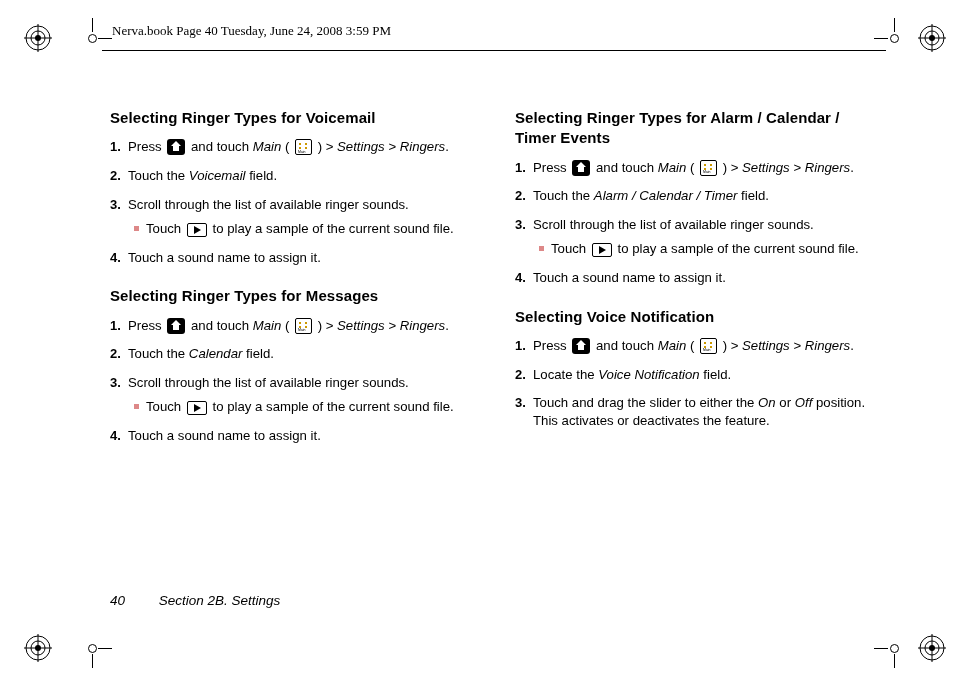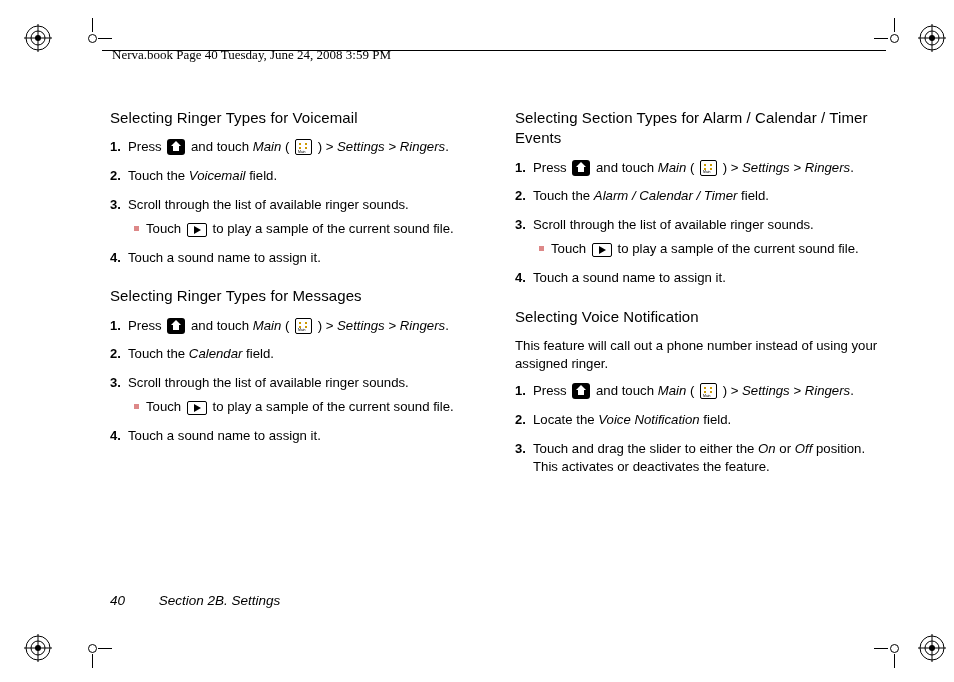--- a/index.html
+++ b/index.html
@@ -48,40 +48,40 @@
     position: absolute;
     left: 102px;
     right: 68px;
     top: 50px;
     height: 1px;
     background: #000;
   }
   .header-text {
     position: absolute;
     left: 112px;
-    top: 47px;
+    top: 23px;
     font-size: 13px;
     font-family: "Times New Roman", serif;
   }
   .page {
     position: absolute;
     left: 110px;
     top: 108px;
     right: 74px;
     display: flex;
     gap: 40px;
   }
   .col {
     flex: 1 1 0;
     font-size: 13.2px;
     line-height: 1.35;
   }
   .h2 {
     font-size: 15px;
-    font-weight: 400;
+    font-weight: 700;
     margin: 0 0 10px 0;
     letter-spacing: 0.1px;
   }
   .h2.spaced { margin-top: 20px; }
   ol.steps {
     list-style: none;
     counter-reset: step;
     padding: 0 0 0 18px;
     margin: 0;
   }
@@ -266,34 +266,33 @@
       <li><span>Scroll through the list of available ringer sounds.</span>
         <div class="sub"><span>Touch </span><span class="icon icon-play"></span><span> to play a sample of the current sound file.</span></div>
       </li>
       <li>Touch a sound name to assign it.</li>
     </ol>
 
   </div>
 
   <div class="col">
 
-    <div class="h2">Selecting Section Types for Alarm / Calendar / Timer Events</div>
+    <div class="h2">Selecting Ringer Types for Alarm / Calendar / Timer Events</div>
     <ol class="steps">
       <li>
         <span>Press </span><span class="icon icon-home"></span><span> and touch </span><span class="bi">Main</span><span> ( </span><span class="icon icon-main"></span><span> ) &gt; </span><span class="bi">Settings</span><span> &gt; </span><span class="bi">Ringers</span><span>.</span>
       </li>
       <li><span>Touch the </span><span class="bi">Alarm / Calendar / Timer</span><span> field.</span></li>
       <li><span>Scroll through the list of available ringer sounds.</span>
         <div class="sub"><span>Touch </span><span class="icon icon-play"></span><span> to play a sample of the current sound file.</span></div>
       </li>
       <li>Touch a sound name to assign it.</li>
     </ol>
 
     <div class="h2 spaced">Selecting Voice Notification</div>
-    <p class="intro">This feature will call out a phone number instead of using your assigned ringer.</p>
     <ol class="steps">
       <li>
         <span>Press </span><span class="icon icon-home"></span><span> and touch </span><span class="bi">Main</span><span> ( </span><span class="icon icon-main"></span><span> ) &gt; </span><span class="bi">Settings</span><span> &gt; </span><span class="bi">Ringers</span><span>.</span>
       </li>
       <li><span>Locate the </span><span class="bi">Voice Notification</span><span> field.</span></li>
       <li><span>Touch and drag the slider to either the </span><span class="bi">On</span><span> or </span><span class="bi">Off</span><span> position. This activates or deactivates the feature.</span></li>
     </ol>
 
   </div>
 </div>

